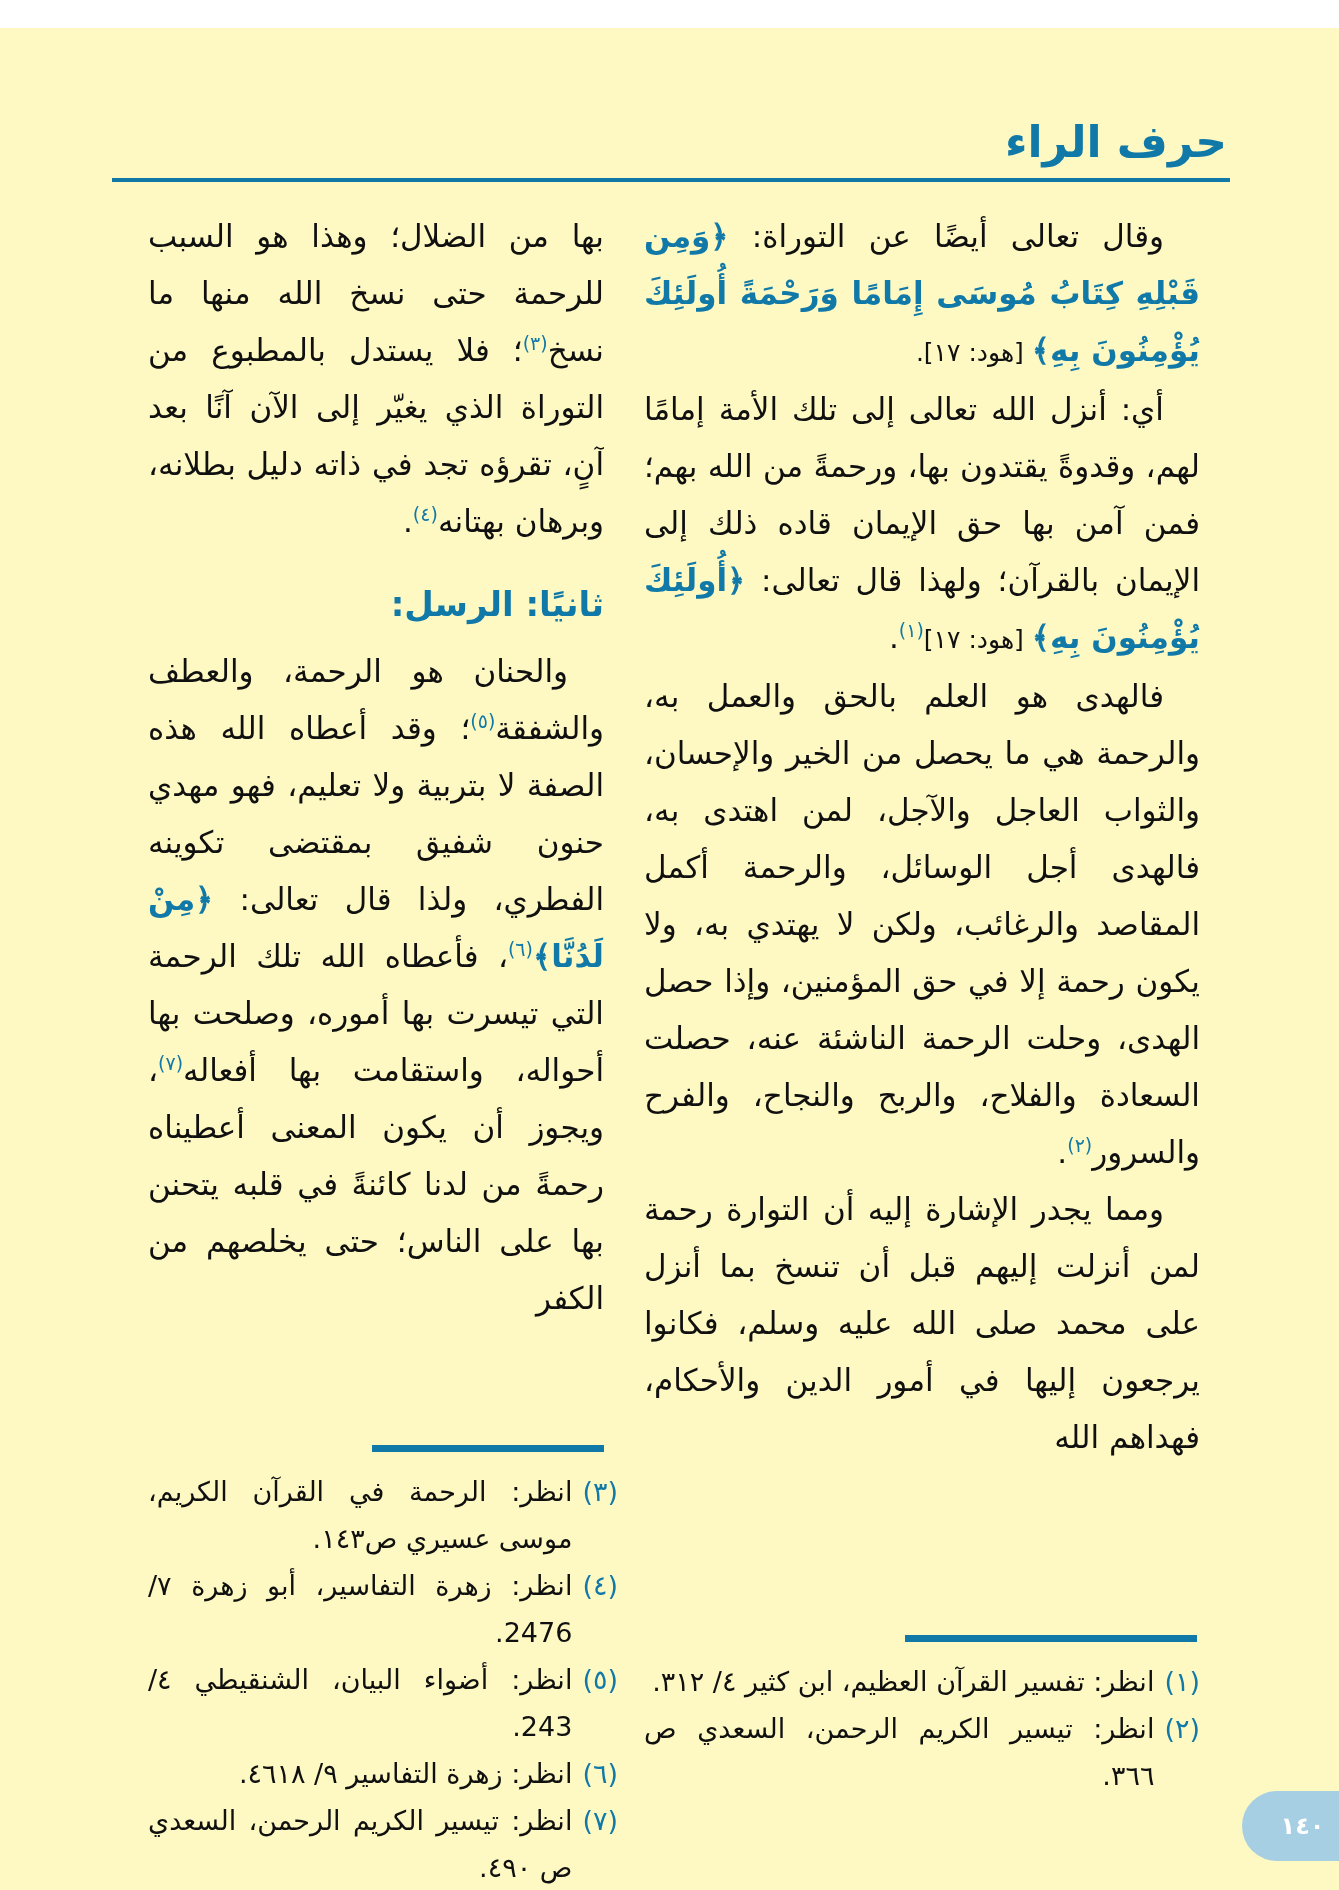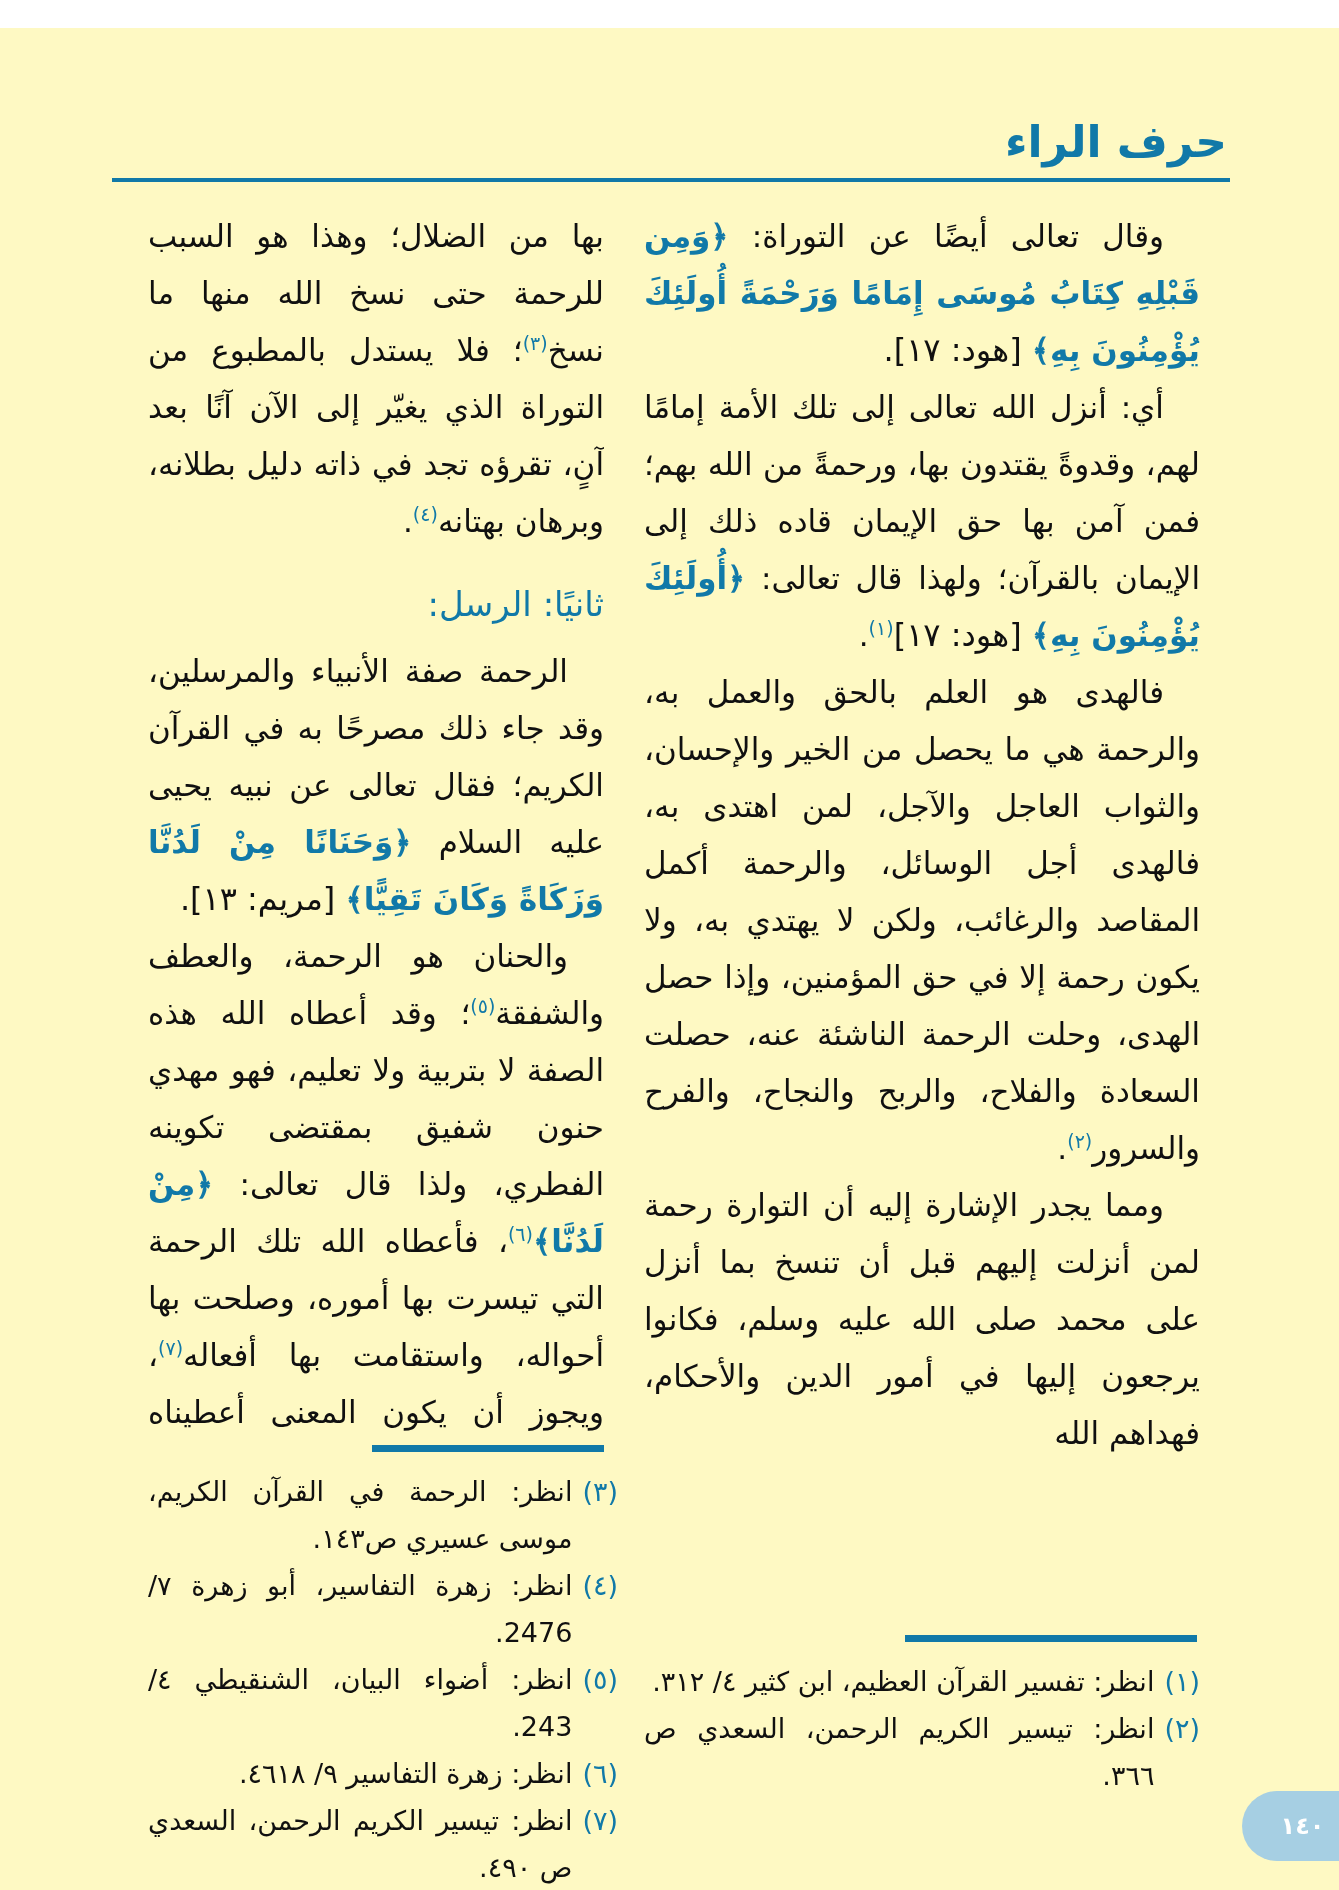--- a/index.html
+++ b/index.html
@@ -33,25 +33,25 @@
   .col{position:absolute;top:180px;overflow:hidden;}
   .col-right{right:139px;width:556px;height:1422px;}
   .col-left{left:148px;width:456px;height:1232px;}
   .para{
     margin:0;
     font-size:31px;line-height:57px;
     text-align:justify;color:var(--ink);
   }
   .para.indent{text-indent:36px;}
   .run-q{color:var(--accent);font-weight:bold;}
-  .run-ref{font-size:32px;}
+  .run-ref{font-size:25px;}
   sup.run-fn{color:var(--accent);font-size:19px;line-height:0;}
   .heading{
     color:var(--accent);
-    font-size:34px;font-weight:normal;
+    font-size:34px;font-weight:bold;
     line-height:57px;
     margin:26px 0 10px 0;
   }
   
   .fn-sep{position:absolute;height:7px;background:var(--accent);}
   .fn-sep-left{top:1417px;left:372px;width:232px;}
   .fn-sep-right{top:1607px;right:142px;width:292px;}
   .fn-block{position:absolute;}
   .fn-block-left{top:1440px;left:148px;width:470px;}
   .fn-block-right{top:1630px;right:139px;width:556px;}
@@ -86,21 +86,20 @@
 
   <div class="col col-right">
       <p class="para indent"><span class="run-n">وقال تعالى أيضًا عن التوراة: </span><span class="run-q">﴿وَمِن قَبْلِهِ كِتَابُ مُوسَى إِمَامًا وَرَحْمَةً أُولَئِكَ يُؤْمِنُونَ بِهِ﴾</span><span class="run-ref"> [هود: ١٧].</span></p>
       <p class="para indent"><span class="run-n">أي: أنزل الله تعالى إلى تلك الأمة إمامًا لهم، وقدوةً يقتدون بها، ورحمةً من الله بهم؛ فمن آمن بها حق الإيمان قاده ذلك إلى الإيمان بالقرآن؛ ولهذا قال تعالى: </span><span class="run-q">﴿أُولَئِكَ يُؤْمِنُونَ بِهِ﴾</span><span class="run-ref"> [هود: ١٧]</span><sup class="run-fn">(١)</sup><span class="run-n">.</span></p>
       <p class="para indent"><span class="run-n">فالهدى هو العلم بالحق والعمل به، والرحمة هي ما يحصل من الخير والإحسان، والثواب العاجل والآجل، لمن اهتدى به، فالهدى أجل الوسائل، والرحمة أكمل المقاصد والرغائب، ولكن لا يهتدي به، ولا يكون رحمة إلا في حق المؤمنين، وإذا حصل الهدى، وحلت الرحمة الناشئة عنه، حصلت السعادة والفلاح، والربح والنجاح، والفرح والسرور</span><sup class="run-fn">(٢)</sup><span class="run-n">.</span></p>
       <p class="para indent"><span class="run-n">ومما يجدر الإشارة إليه أن التوارة رحمة لمن أنزلت إليهم قبل أن تنسخ بما أنزل على محمد صلى الله عليه وسلم، فكانوا يرجعون إليها في أمور الدين والأحكام، فهداهم الله</span></p>
     </div>
   <div class="col col-left">
       <p class="para"><span class="run-n">بها من الضلال؛ وهذا هو السبب للرحمة حتى نسخ الله منها ما نسخ</span><sup class="run-fn">(٣)</sup><span class="run-n">؛ فلا يستدل بالمطبوع من التوراة الذي يغيّر إلى الآن آنًا بعد آنٍ، تقرؤه تجد في ذاته دليل بطلانه، وبرهان بهتانه</span><sup class="run-fn">(٤)</sup><span class="run-n">.</span></p>
       <div class="heading">ثانيًا: الرسل:</div>
-      <p class="para indent"><span class="run-n">الرحمة صفة الأنبياء والمرسلين، وقد جاء ذلك مصرحًا به في القرآن الكريم؛ فقال تعالى عن نبيه يحيى عليه السلام </span><span class="run-q">﴿وَحَنَانًا مِنْ لَدُنَّا وَزَكَاةً وَكَانَ تَقِيًّا﴾</span><span class="run-ref"> [مريم: ١٣].</span></p>
       <p class="para indent"><span class="run-n">والحنان هو الرحمة، والعطف والشفقة</span><sup class="run-fn">(٥)</sup><span class="run-n">؛ وقد أعطاه الله هذه الصفة لا بتربية ولا تعليم، فهو مهدي حنون شفيق بمقتضى تكوينه الفطري، ولذا قال تعالى: </span><span class="run-q">﴿مِنْ لَدُنَّا﴾</span><sup class="run-fn">(٦)</sup><span class="run-n">، فأعطاه الله تلك الرحمة التي تيسرت بها أموره، وصلحت بها أحواله، واستقامت بها أفعاله</span><sup class="run-fn">(٧)</sup><span class="run-n">، ويجوز أن يكون المعنى أعطيناه رحمةً من لدنا كائنةً في قلبه يتحنن بها على الناس؛ حتى يخلصهم من الكفر</span></p>
     </div>
 
   <div class="fn-sep fn-sep-left"></div>
   <div class="fn-sep fn-sep-right"></div>
 
   <div class="fn-block fn-block-left">
       <div class="fn-item">
         <span class="fn-marker">(٣)</span>
         <span class="fn-text">انظر: الرحمة في القرآن الكريم، موسى عسيري ص١٤٣.</span>

